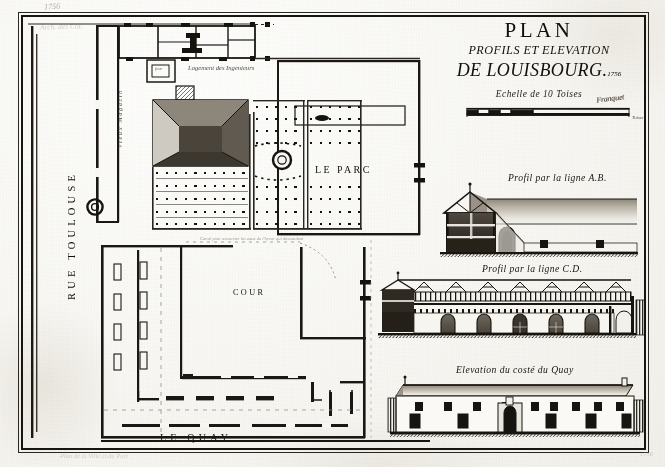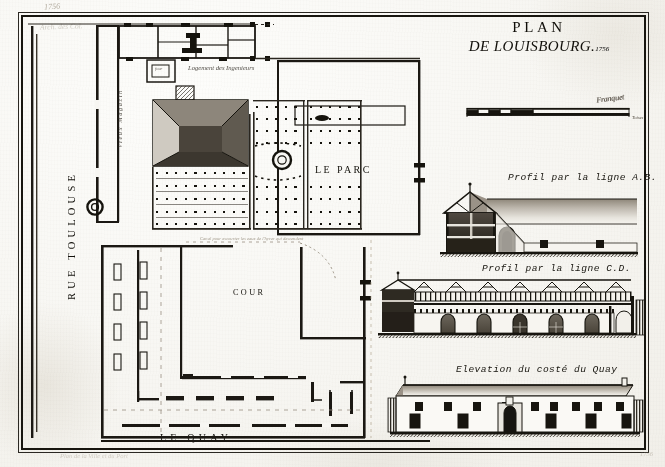--- a/index.html
+++ b/index.html
@@ -24,31 +24,31 @@
   
   .street{position:absolute;font-family:"Liberation Serif",serif;
     color:#13110c;font-weight:400;letter-spacing:4.2px;white-space:nowrap;}
   .street-v{transform-origin:0 0;}
   .plan-lbl{position:absolute;font-family:"Liberation Serif",serif;
     color:#17150f;letter-spacing:2.4px;white-space:nowrap;}
   .script{position:absolute;font-family:"Liberation Serif",serif;font-style:italic;
     color:#2e2a22;white-space:nowrap;}
   
   #titleblock{position:absolute;left:432px;top:20px;width:214px;text-align:center;}
-  .t-plan{font-family:"Liberation Serif",serif;font-size:15px;letter-spacing:3.6px;
+  .t-plan{font-family:"Liberation Serif",serif;font-size:21px;letter-spacing:3.6px;
     color:#100e09;line-height:1;}
   .t-l2,.t-l3,.t-l4{font-family:"Liberation Serif",serif;font-style:italic;
     color:#12100b;line-height:1.12;white-space:nowrap;}
   .t-l2{font-size:12.2px;letter-spacing:.5px;}
   .t-l3{font-size:12.6px;letter-spacing:.4px;}
-  .t-l4{font-size:15px;letter-spacing:.4px;}
+  .t-l4{font-size:18px;letter-spacing:.4px;}
   .t-year{font-size:7px;font-style:italic;}
   .t-scale{font-family:"Liberation Serif",serif;font-style:italic;font-size:9.4px;
     color:#1d1a14;letter-spacing:.5px;}
-  .sec-lbl{position:absolute;font-family:Liberation Mono, monospace;font-style:italic;
+  .sec-lbl{position:absolute;font-family:Liberation Serif, serif;font-style:italic;
     font-size:9.6px;color:#17150f;letter-spacing:.45px;white-space:nowrap;}
   .signature{position:absolute;font-family:"Liberation Serif",serif;font-style:italic;
     font-size:8px;color:#3a3228;transform:rotate(-7deg);letter-spacing:-.4px;
     font-weight:700;opacity:.75;}
   .archival{position:absolute;font-family:"Liberation Serif",serif;font-style:italic;
     color:#8d8372;opacity:.65;white-space:nowrap;}
   
   #scalebar{position:absolute;left:0;top:0;}
   
   .tree-row{position:absolute;
@@ -72,23 +72,25 @@
   <div class="frame-outer"></div>
   <div class="frame-inner"></div>
 
   <div class="archival" style="left:44px;top:2px;font-size:8px;transform:rotate(-3deg);">1756</div>
   <div class="archival" style="left:40px;top:22px;font-size:7.5px;opacity:.38;transform:rotate(-2deg);">Arch. des Col.</div>
   <div class="archival" style="left:60px;top:452px;font-size:6.5px;opacity:.34;">Plan de la Ville et du Port</div>
   <div class="archival" style="left:640px;top:450px;font-size:6.5px;opacity:.4;">1756</div>
 
   <div id="titleblock">
     <div class="t-plan">PLAN</div>
+    <div class="t-l2" style="margin-top:3px;">PROFILS ET ELEVATION</div>
     <div style="margin-top:2px;">
       <span class="t-l4">DE LOUISBOURG.</span><span class="t-year">1756</span>
     </div>
+    <div class="t-scale" style="margin-top:9px;">Echelle de 10 Toises</div>
   </div>
 
   <svg id="scalebar" width="665" height="467" style="position:absolute;left:0;top:0;pointer-events:none;">
     <g stroke="#17150f" fill="#17150f">
       <rect x="467" y="113.5" width="162" height="1.9"></rect>
       <rect x="467" y="110.6" width="11" height="3.2"></rect>
       <rect x="489" y="110.6" width="11" height="3.2"></rect>
       <rect x="511" y="110.6" width="22" height="3.2"></rect>
       <rect x="467" y="108.4" width="162" height="0.8" fill="#2a261f"></rect>
       <g stroke-width="0.9">

